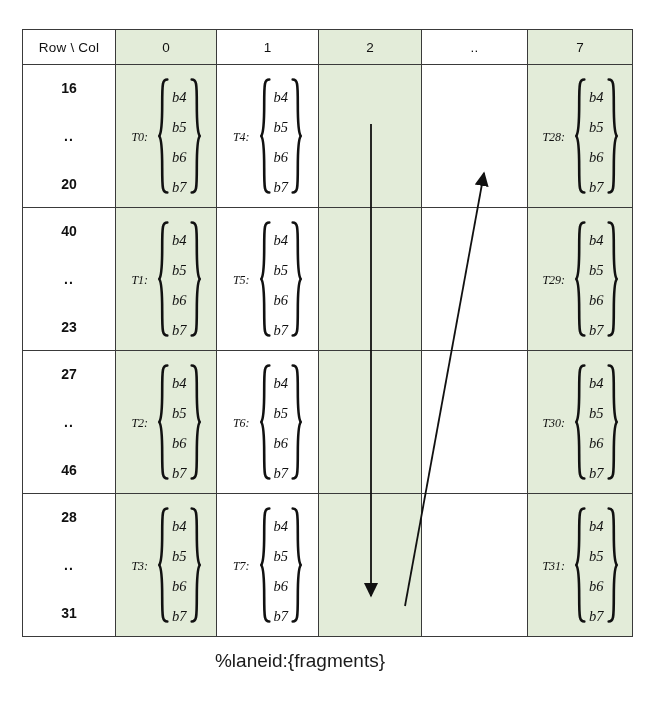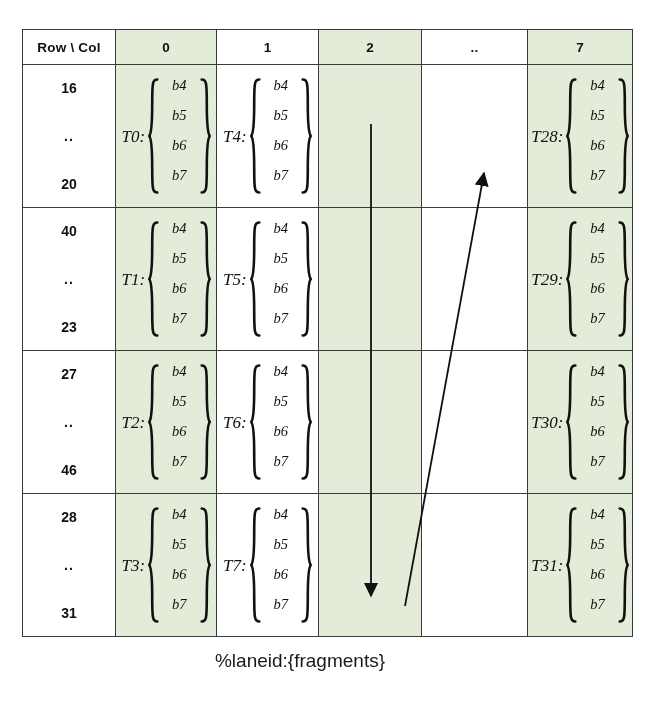--- a/index.html
+++ b/index.html
@@ -46,21 +46,21 @@
     border: 1px solid #3a3a3a;
     padding: 0;
     margin: 0;
     vertical-align: middle;
     text-align: center;
     background: #ffffff;
   }
   #frag-table thead th {
     height: 34px;
     font-size: 13.5px;
-    font-weight: bold;
+    font-weight: normal;
     color: #111111;
     letter-spacing: 0.2px;
   }
   #frag-table thead th.shade,
   #frag-table tbody td.shade {
     background: #e3ecd9;
   }
   #frag-table tbody tr { height: 142px; }
   #frag-table tbody td { height: 142px; }
 
@@ -87,32 +87,31 @@
   .frag {
     display: flex;
     flex-direction: row;
     align-items: center;
     justify-content: center;
     height: 142px;
   }
   .frag .tname {
     font-family: "Liberation Serif", serif;
     font-style: italic;
-    font-size: 17px;
+    font-size: 12px;
     color: #111111;
     white-space: nowrap;
-    padding-right: 3px;
+    padding-right: 10px;
     transform: translateY(1px);
   }
   .brace-wrap {
     position: relative;
     display: flex;
-    align-items: flex-start;
+    align-items: flex-end;
     height: 116px;
-    gap: 10px;
   }
   .brace-wrap svg.brace-left,
   .brace-wrap svg.brace-right {
     height: 116px;
     width: 11px;
     display: block;
     flex: 0 0 auto;
   }
   .brace-wrap svg.brace-left path,
   .brace-wrap svg.brace-right path {

